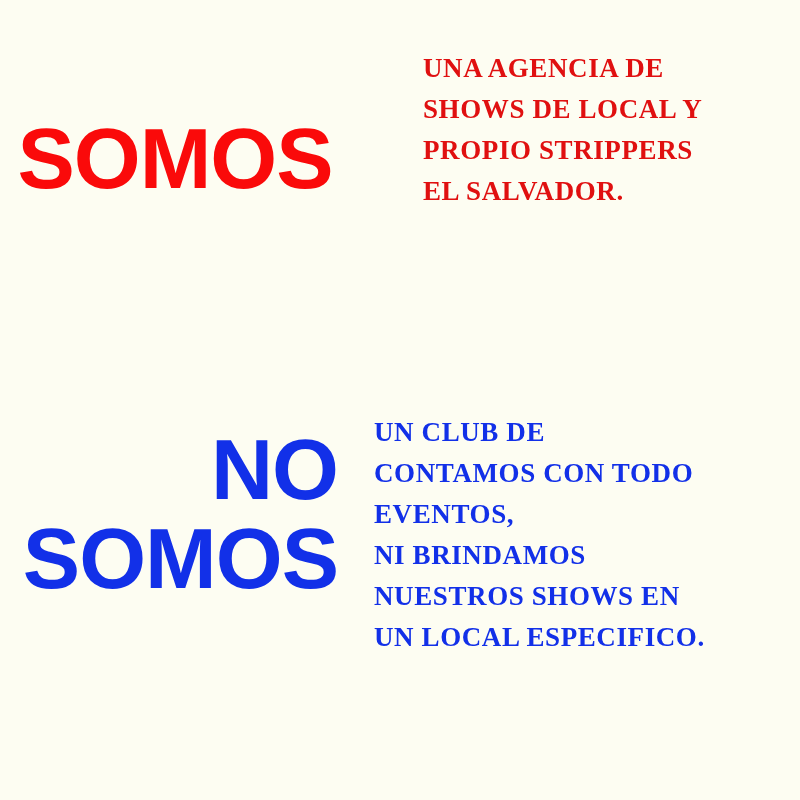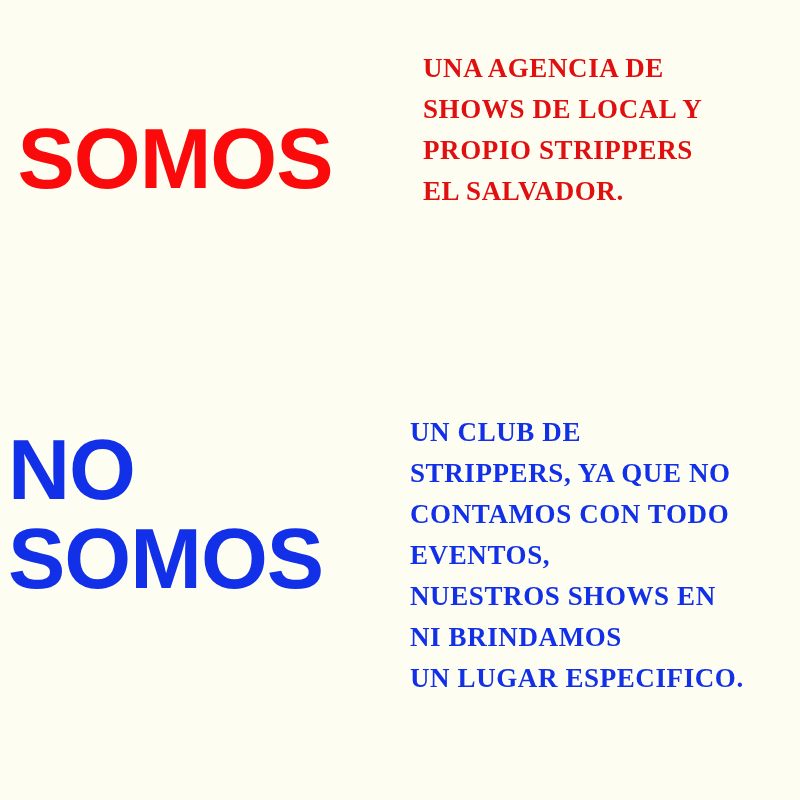--- a/index.html
+++ b/index.html
@@ -49,42 +49,42 @@
     margin-left: 47px;
   }
   .body-red div { white-space: nowrap; }
 
   
   .headline-nosomos {
     position: absolute;
     left: 8px;
     top: 425px;
     width: 330px;
-    text-align: left;
+    text-align: right;
     font-family: "Liberation Sans", sans-serif;
     font-weight: bold;
     font-size: 86px;
     line-height: 1.03;
     letter-spacing: -1px;
     color: #1230e8;
   }
 
   .body-blue {
     position: absolute;
     left: 374px;
     top: 412px;
     width: 420px;
     color: #1230e8;
     font-family: "Liberation Serif", serif;
     font-weight: bold;
     font-size: 27px;
     line-height: 1.52;
     letter-spacing: 0.6px;
   }
-  .body-blue div { white-space: nowrap; margin-left: 36px; }
+  .body-blue div { white-space: nowrap; }
 </style>
 </head>
 <body>
 
 <div class="poster">
 
   <div class="headline-somos">
     <div>SOMOS</div>
   </div>
 
@@ -95,21 +95,20 @@
     <div>EL SALVADOR.</div>
   </div>
 
   <div class="headline-nosomos">
     <div>NO</div>
     <div>SOMOS</div>
   </div>
 
   <div class="body-blue">
     <div>UN CLUB DE</div>
-    <div>STRIPPERS, YA QUE NO</div>
     <div>CONTAMOS CON TODO</div>
     <div>EVENTOS,</div>
+    <div>NI BRINDAMOS</div>
     <div> NUESTROS SHOWS EN</div>
-    <div>NI BRINDAMOS</div>
-    <div>UN LUGAR ESPECIFICO.</div>
+    <div>UN LOCAL ESPECIFICO.</div>
   </div>
 
 </div>
 
 </body></html>

